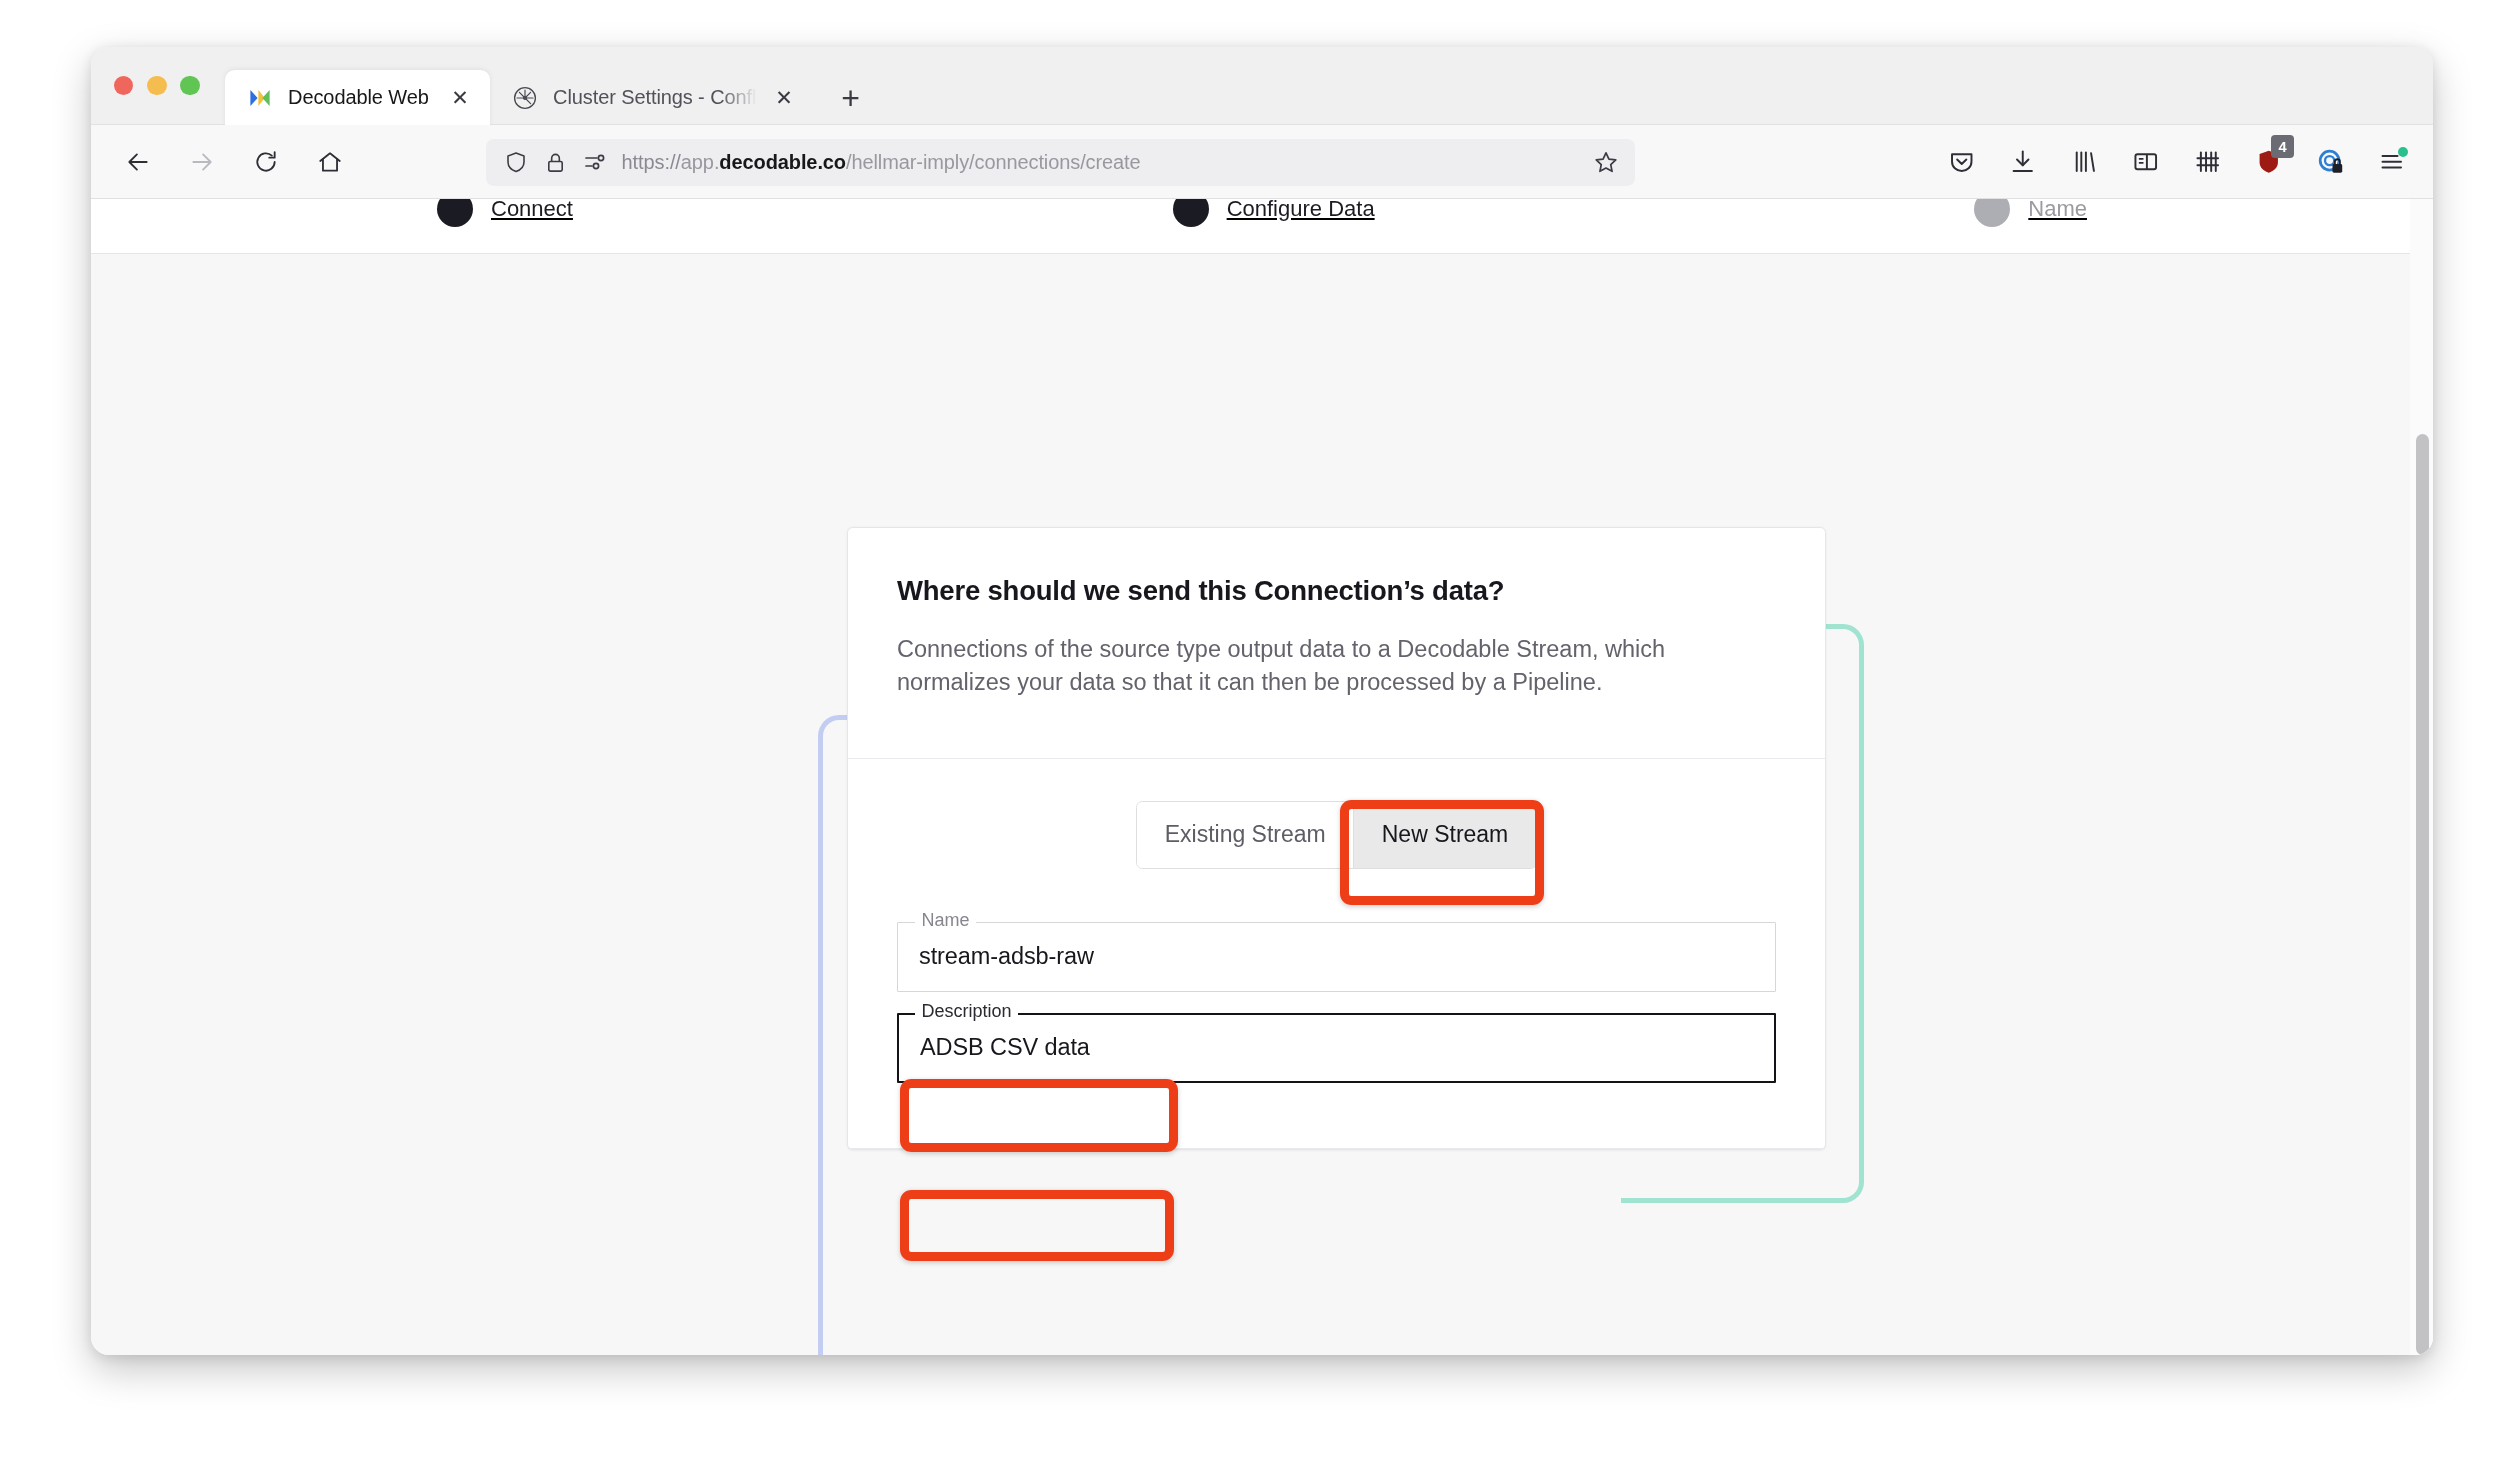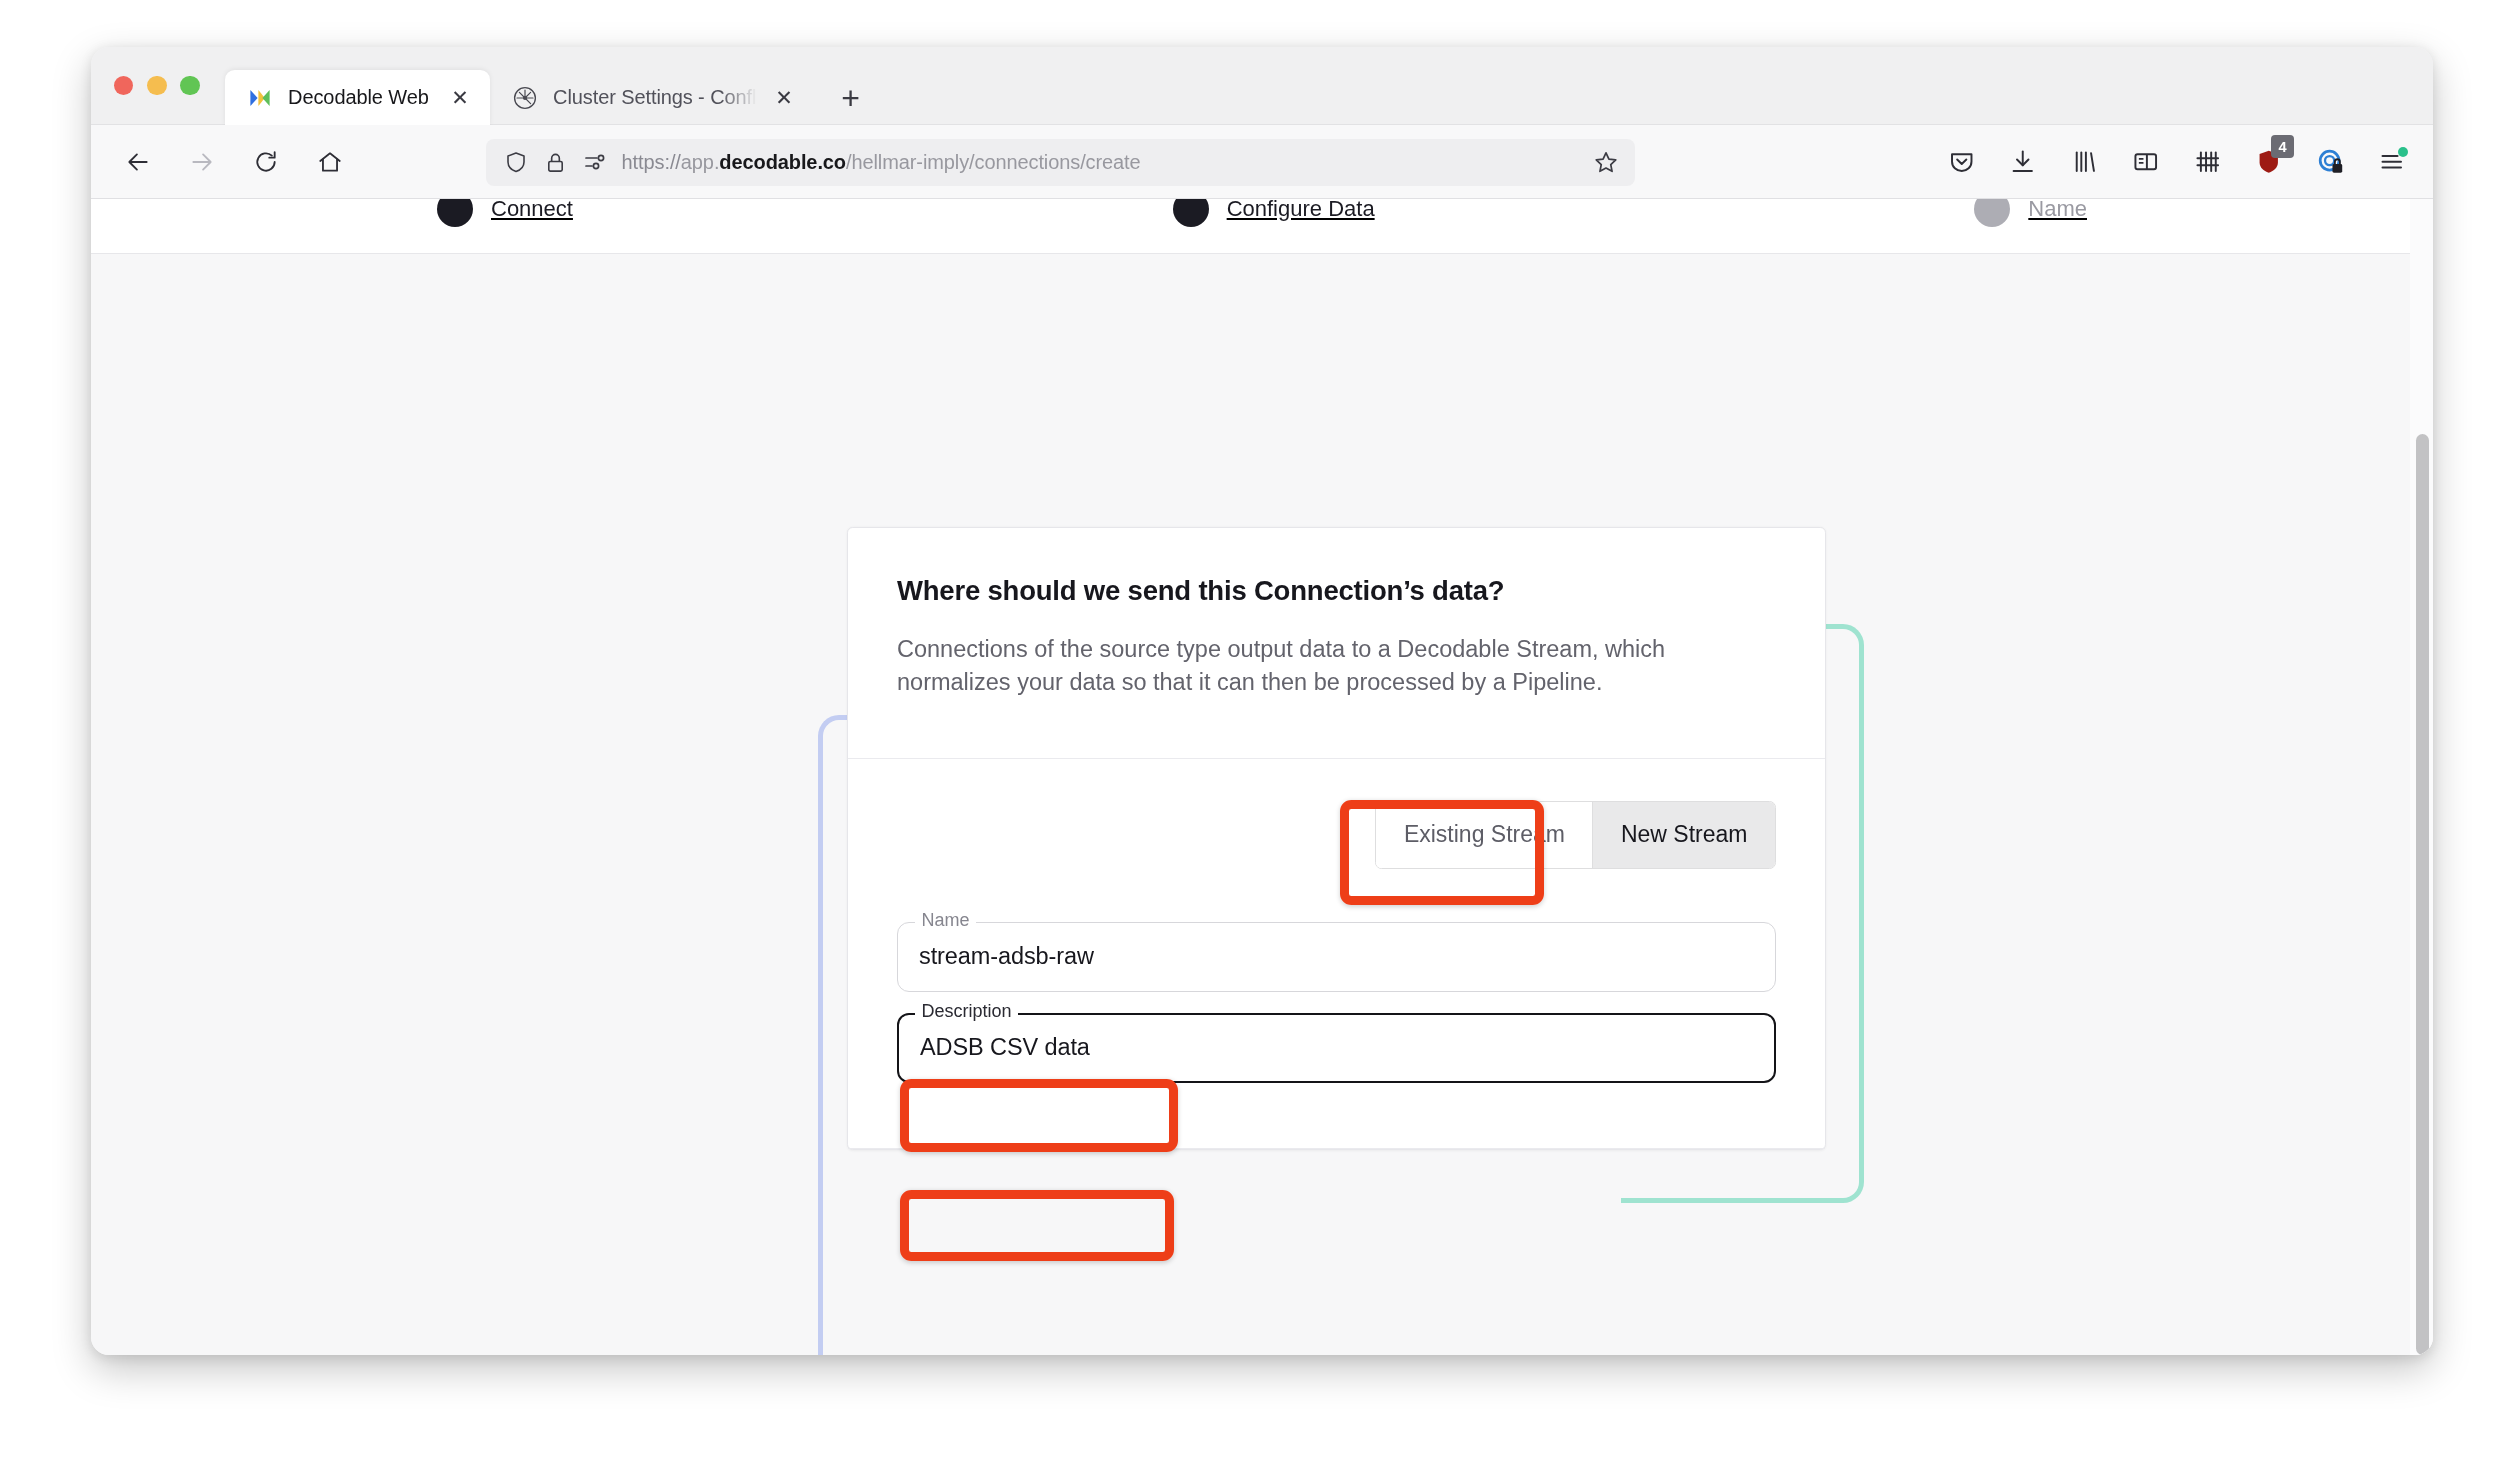--- a/index.html
+++ b/index.html
@@ -319,21 +319,21 @@
   }
 
   .card-body {
     padding: 42px 49px 44px 49px;
     border-bottom: 0.8px solid #eaeaee;
   }
 
   
   .toggle-wrap {
     display: flex;
-    justify-content: flex-end;
+    justify-content: center;
     margin-bottom: 53px;
   }
   .toggle-group {
     display: flex;
     border: 0.8px solid #dededf;
     border-radius: 6.5px;
     overflow: hidden;
     height: 68px;
   }
   .toggle-btn {
@@ -365,21 +365,21 @@
 
   
   .field {
     position: relative;
     margin-bottom: 21px;
   }
   .field-box {
     position: relative;
     height: 70px;
     border: 0.8px solid #d7d7db;
-    border-radius: 12px;
+    border-radius: 1px;
     display: flex;
     align-items: center;
     padding: 0 21px;
     background: #ffffff;
   }
   .field.focused .field-box {
     border: 2.4px solid #141418;
   }
   .field-legend {
     position: absolute;

